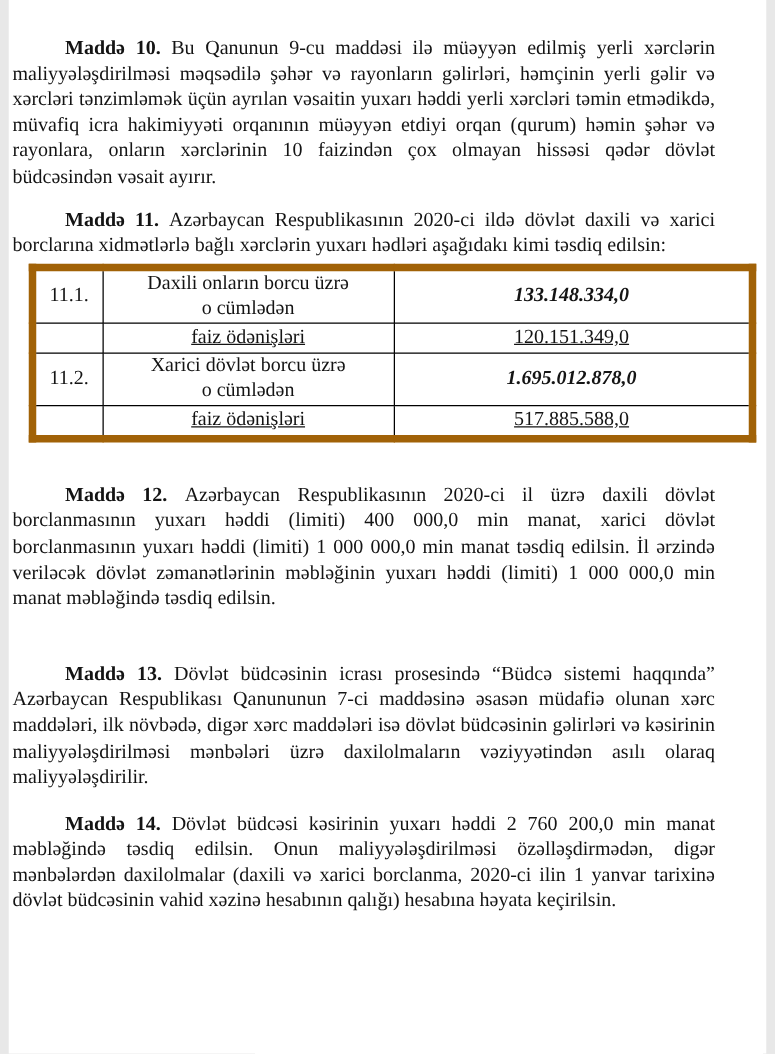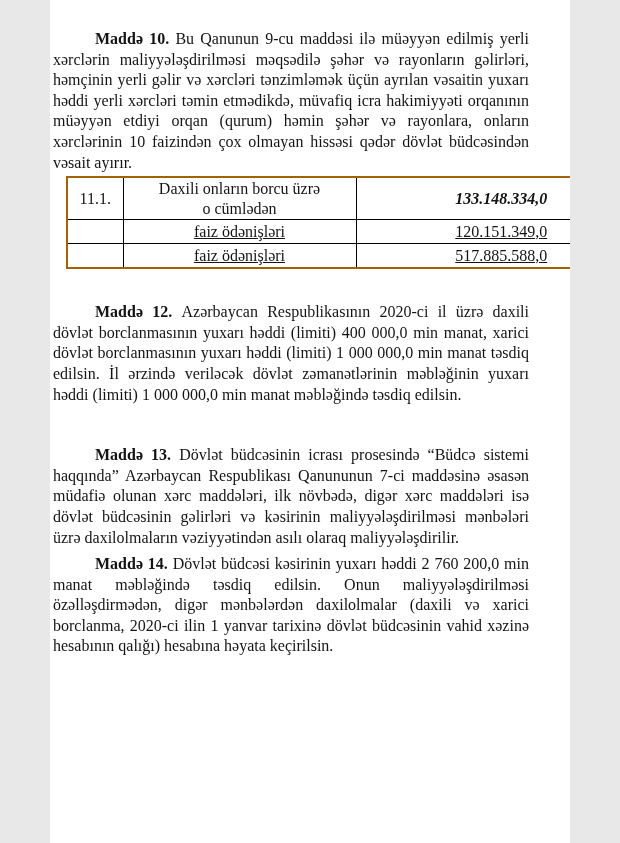--- a/index.html
+++ b/index.html
@@ -1,54 +1,54 @@
 <!DOCTYPE html>
 <html><head>
 <meta charset="utf-8">
 <style>
   html, body { margin: 0; padding: 0; background: #e8e8e8; }
   .page {
     position: relative;
-    width: 520px;
+    width: 606px;
     height: 843px;
     margin: 0 auto;
     background: #ffffff;
     overflow: hidden;
     box-sizing: border-box;
     padding: 29px 41px 0 3px;
     font-family: "Liberation Serif", "DejaVu Serif", serif;
     font-size: 16px;
     line-height: 20.6px;
     color: #141414;
   }
   p.art {
     margin: 0;
     text-indent: 42px;
     text-align: justify;
   }
   p.art .lbl { font-weight: bold; white-space: pre-wrap; }
   #a11 { margin-top: 14px; }
   #a12 { margin-top: 33px; }
   #a13 { margin-top: 40px; }
-  #a14 { margin-top: 6px; }
+  #a14 { margin-top: 17px; }
   #a15 { margin-top: 14px; }
   #a16 { margin-top: 12px; }
   .manatla {
     margin-top: 8px;
     text-align: right;
     font-weight: bold;
     line-height: 20px;
   }
   table.limits {
     border-collapse: collapse;
     table-layout: fixed;
     width: 582px;
     margin-left: 13px;
     margin-top: 3px;
-    border: 2px solid #a16207;
+    border: 6px solid #a16207;
     font-size: 16px;
     line-height: 20px;
     color: #141414;
   }
   table.limits td {
     border: 1px solid #000;
     text-align: center;
     vertical-align: middle;
     padding: 0 2px;
   }
@@ -58,20 +58,21 @@
   .c1 { width: 56px; }
   .c2 { width: 233px; }
 </style>
 </head>
 <body>
 
 <div class="page">
 
   <p class="art" id="a10"><span class="lbl">Maddə 10. </span><span>Bu Qanunun 9-cu maddəsi ilə müəyyən edilmiş yerli xərclərin maliyyələşdirilməsi məqsədilə şəhər və rayonların gəlirləri, həmçinin yerli gəlir və xərcləri tənzimləmək üçün ayrılan vəsaitin yuxarı həddi yerli xərcləri təmin etmədikdə, müvafiq icra hakimiyyəti orqanının müəyyən etdiyi orqan (qurum) həmin şəhər və rayonlara, onların xərclərinin 10 faizindən çox olmayan hissəsi qədər dövlət büdcəsindən vəsait ayırır.</span></p>
 
+  <p class="art" id="a11"><span class="lbl">Maddə 11. </span><span>Azərbaycan Respublikasının 2020-ci ildə dövlət daxili və xarici borclarına xidmətlərlə bağlı xərclərin yuxarı hədləri aşağıdakı kimi təsdiq edilsin:</span></p>
 
 
   <table class="limits">
     <colgroup>
         <col class="c1">
         <col class="c2">
         <col>
       </colgroup>
     <tbody>
       <tr class="tall">
@@ -80,20 +81,28 @@
           <div>Daxili onların borcu üzrə</div>
           <div>o cümlədən</div>
         </td>
         <td class="val-bold">133.148.334,0</td>
       </tr>
       <tr class="short">
         <td></td>
         <td>faiz ödənişləri</td>
         <td>120.151.349,0</td>
       </tr>
+      <tr class="tall">
+        <td>11.2.</td>
+        <td>
+          <div>Xarici dövlət borcu üzrə</div>
+          <div>o cümlədən</div>
+        </td>
+        <td class="val-bold">1.695.012.878,0</td>
+      </tr>
       <tr class="short">
         <td></td>
         <td>faiz ödənişləri</td>
         <td>517.885.588,0</td>
       </tr>
     </tbody>
   </table>
 
   <p class="art" id="a12"><span class="lbl">Maddə 12. </span><span>Azərbaycan Respublikasının 2020-ci il üzrə daxili dövlət borclanmasının yuxarı həddi (limiti) 400 000,0 min manat, xarici dövlət borclanmasının yuxarı həddi (limiti) 1 000 000,0 min manat təsdiq edilsin. İl ərzində veriləcək dövlət zəmanətlərinin məbləğinin yuxarı həddi (limiti) 1 000 000,0 min manat məbləğində təsdiq edilsin.</span></p>
 

